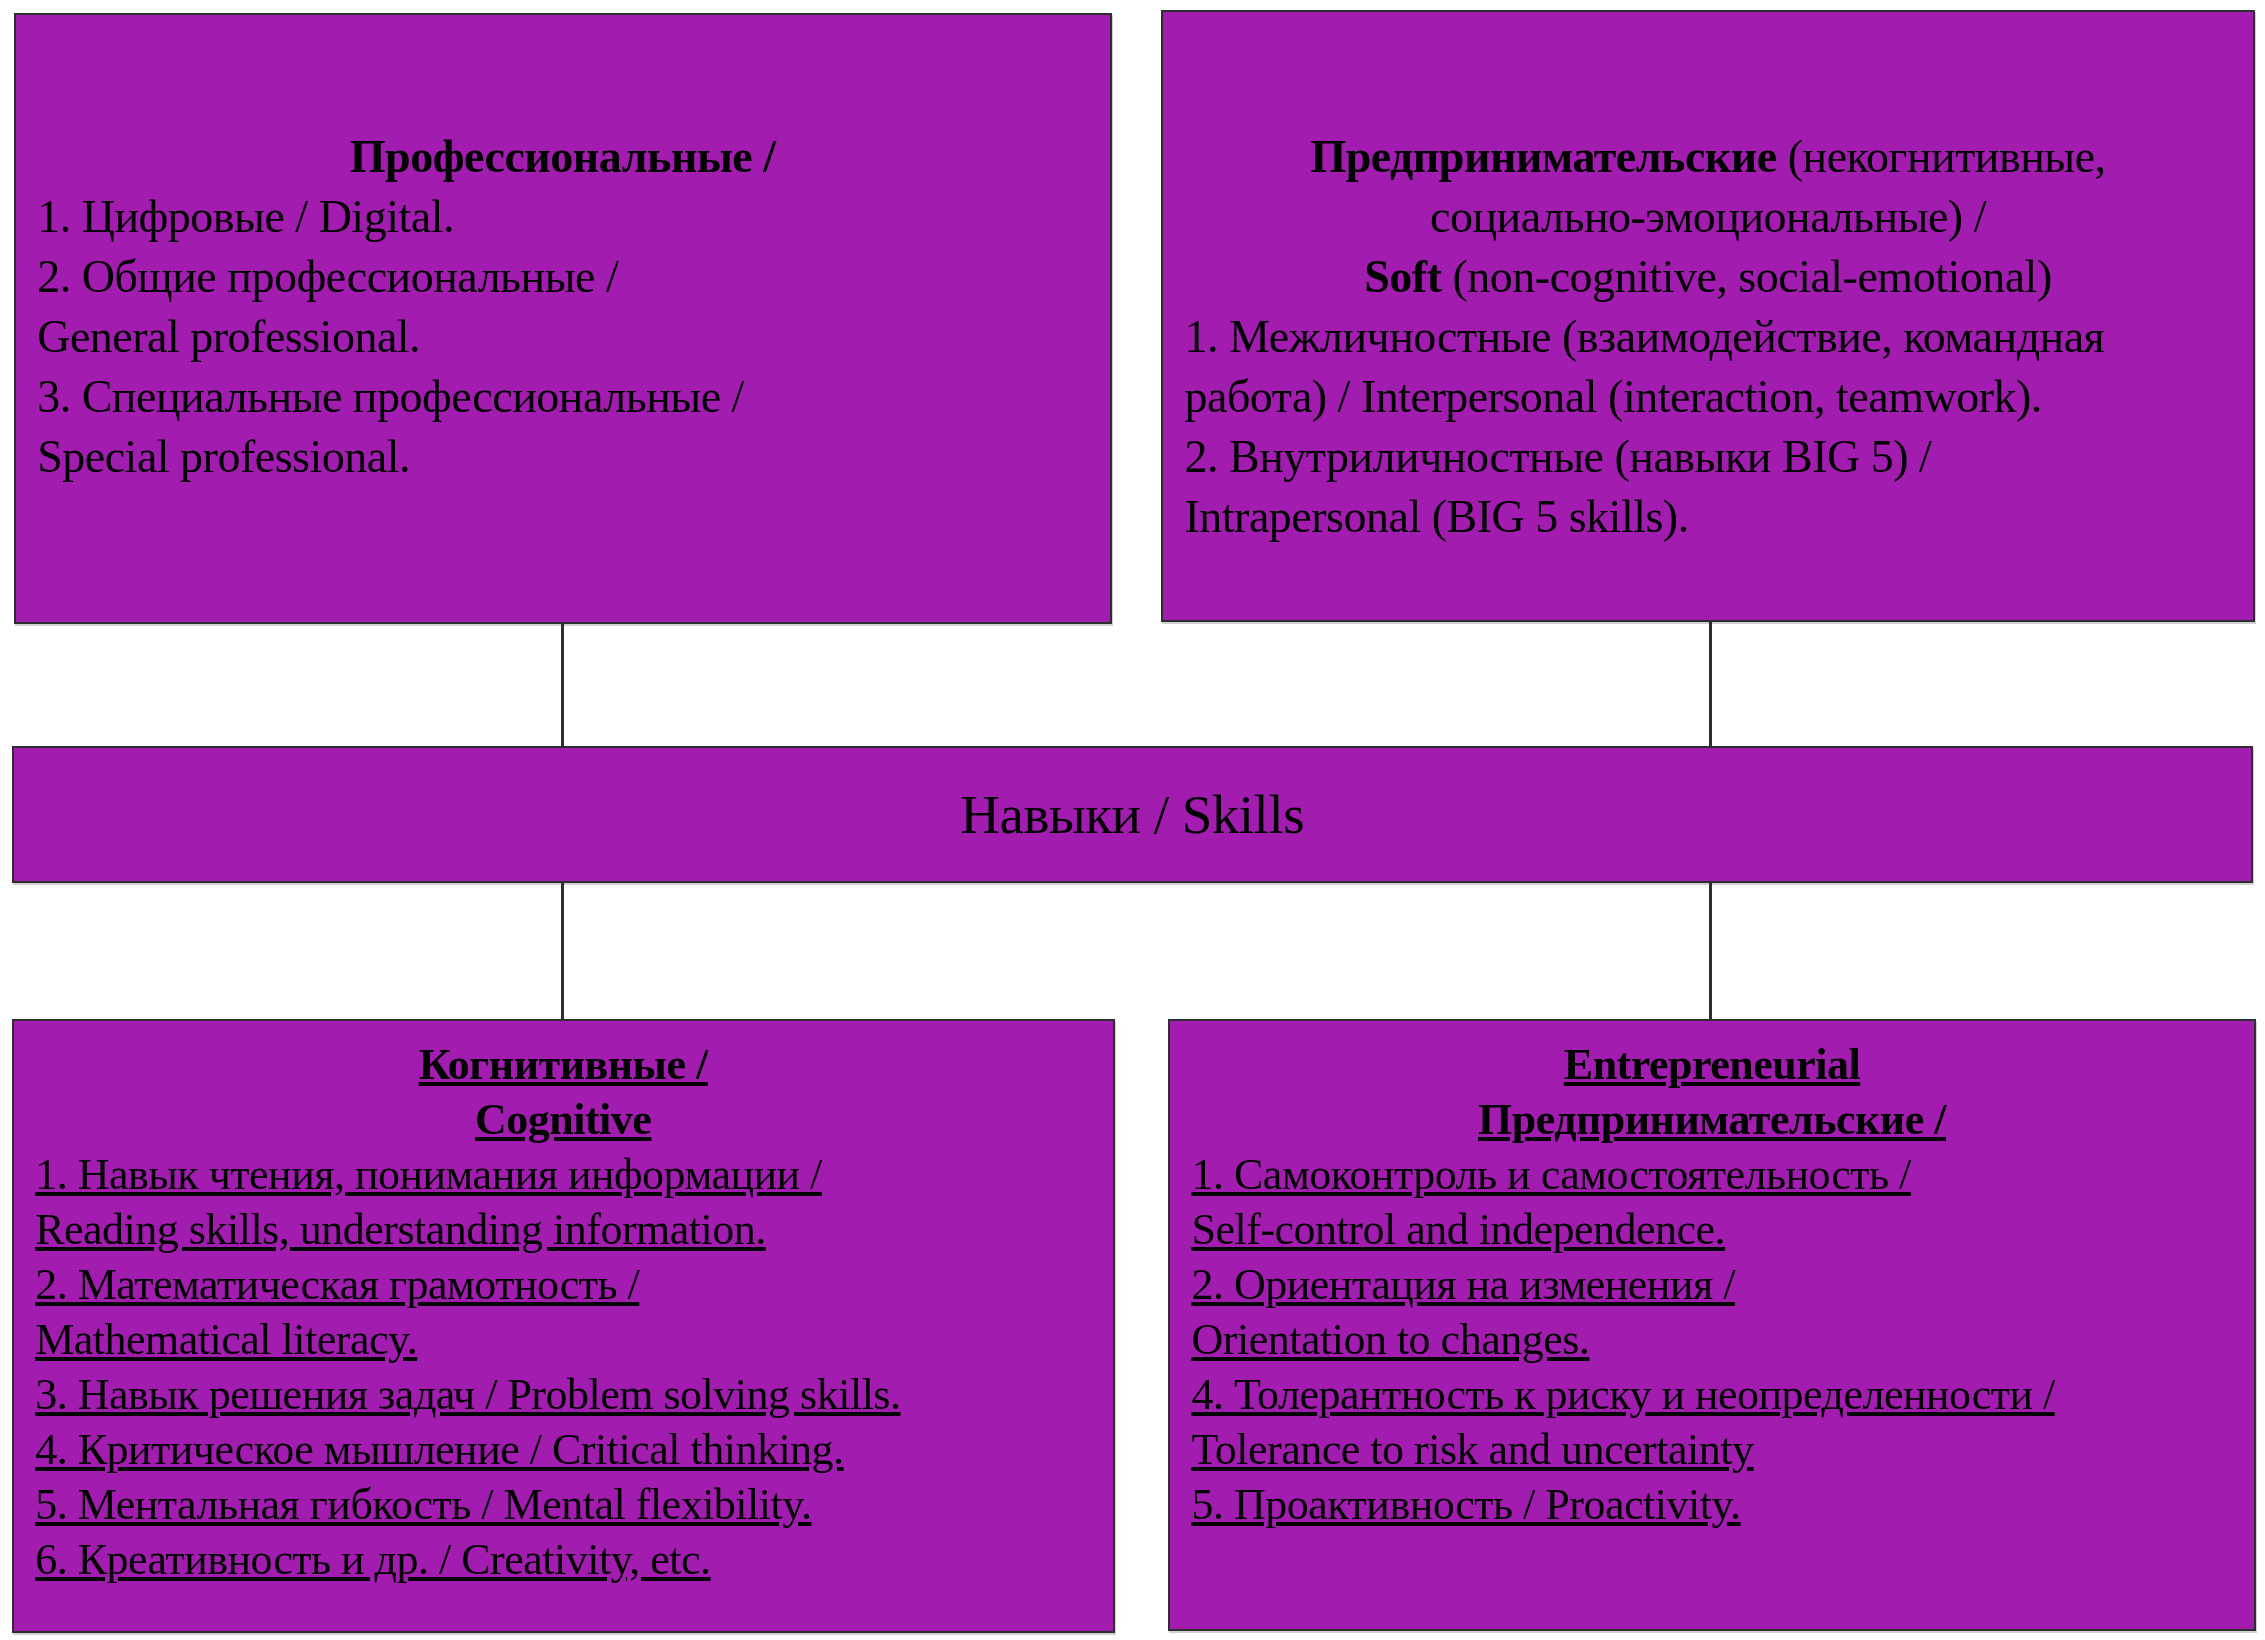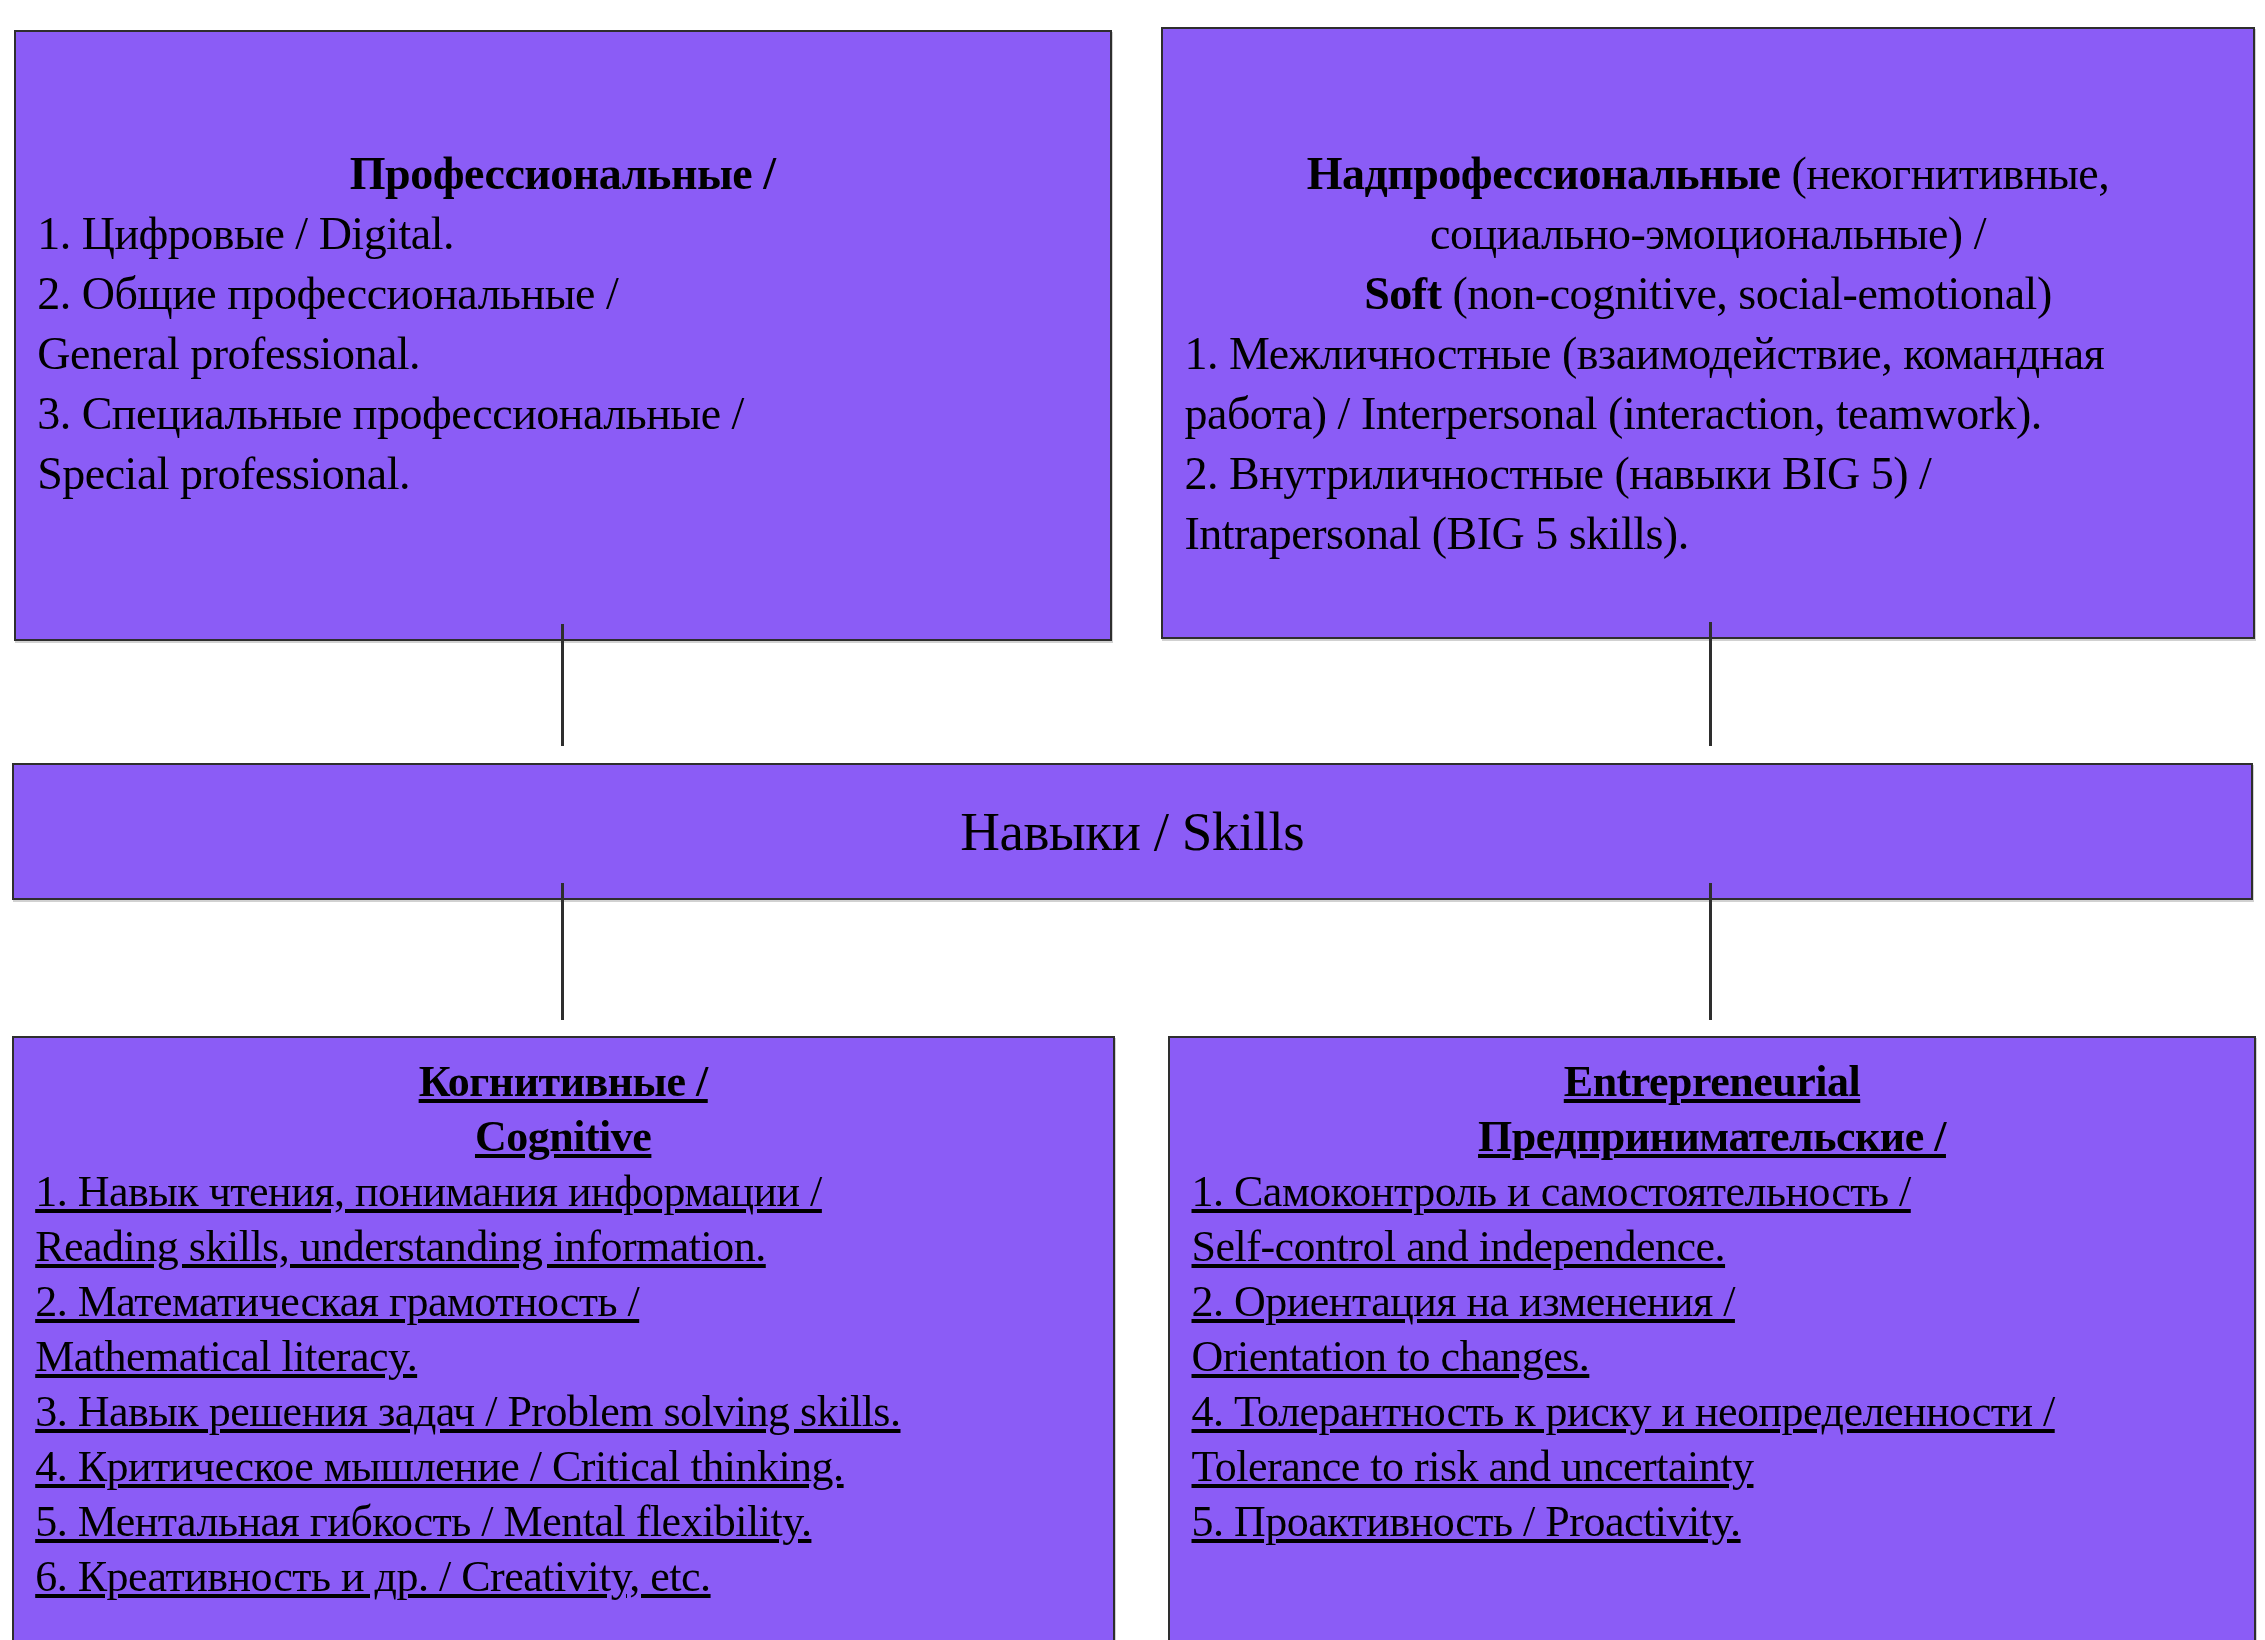--- a/index.html
+++ b/index.html
@@ -11,25 +11,24 @@
     position: relative;
     width: 2266px;
     height: 1640px;
     background: #ffffff;
     font-family: "Liberation Serif", "DejaVu Serif", serif;
     color: #000000;
     overflow: hidden;
   }
   .box {
     position: absolute;
-    background: #8b5cf6;
+    background: #a21caf;
     border: 2.9px solid #2e2e2e;
     box-sizing: border-box;
     box-shadow: 1px 2px 0 rgba(0,0,0,0.18);
-    margin-top: 17px;
   }
   .box-top-left    { left: 13.7px;   top: 12.7px;   width: 1098px; height: 611px; padding: 112px 21.5px 9.8px 21.5px; }
   .box-top-right   { left: 1161px; top: 9.8px;   width: 1094px; height: 612px; padding: 115px 21.5px 9.8px 21.5px; }
   .box-center      { left: 11.7px;   top: 746px;  width: 2241px; height: 137px;
                      display: flex; align-items: center; justify-content: center; }
   .box-bottom-left { left: 11.7px;   top: 1019px; width: 1103px; height: 614px; padding: 15.6px 21.5px 9.8px 21.5px; }
   .box-bottom-right{ left: 1168px; top: 1019px; width: 1088px; height: 612px; padding: 15.6px 21.5px 9.8px 21.5px; }
 
   .box-top-left, .box-top-right { font-size: 46px; line-height: 60px; letter-spacing: -0.5px; }
   .box-bottom-left, .box-bottom-right { font-size: 44px; line-height: 55px; letter-spacing: -0.5px; text-decoration: underline; }
@@ -70,21 +69,21 @@
         <div class="item">1. Цифровые / Digital.</div>
         <div class="item">2. Общие профессиональные /
 General professional.</div>
         <div class="item">3. Специальные профессиональные /
 Special professional.</div>
       </div>
   </div>
 
   <div class="box box-top-right">
     <div class="box-title">
-      <div><span>Надпрофессиональные</span><span class="reg"> (некогнитивные,</span></div>
+      <div><span>Предпринимательские</span><span class="reg"> (некогнитивные,</span></div>
       <div class="reg">социально-эмоциональные) /</div>
       <div><span>Soft</span><span class="reg"> (non-cognitive, social-emotional)</span></div>
     </div>
     <div class="items">
         <div class="item">1. Межличностные (взаимодействие, командная
 работа) / Interpersonal (interaction, teamwork).</div>
         <div class="item">2. Внутриличностные (навыки BIG 5) /
 Intrapersonal (BIG 5 skills).</div>
       </div>
   </div>

